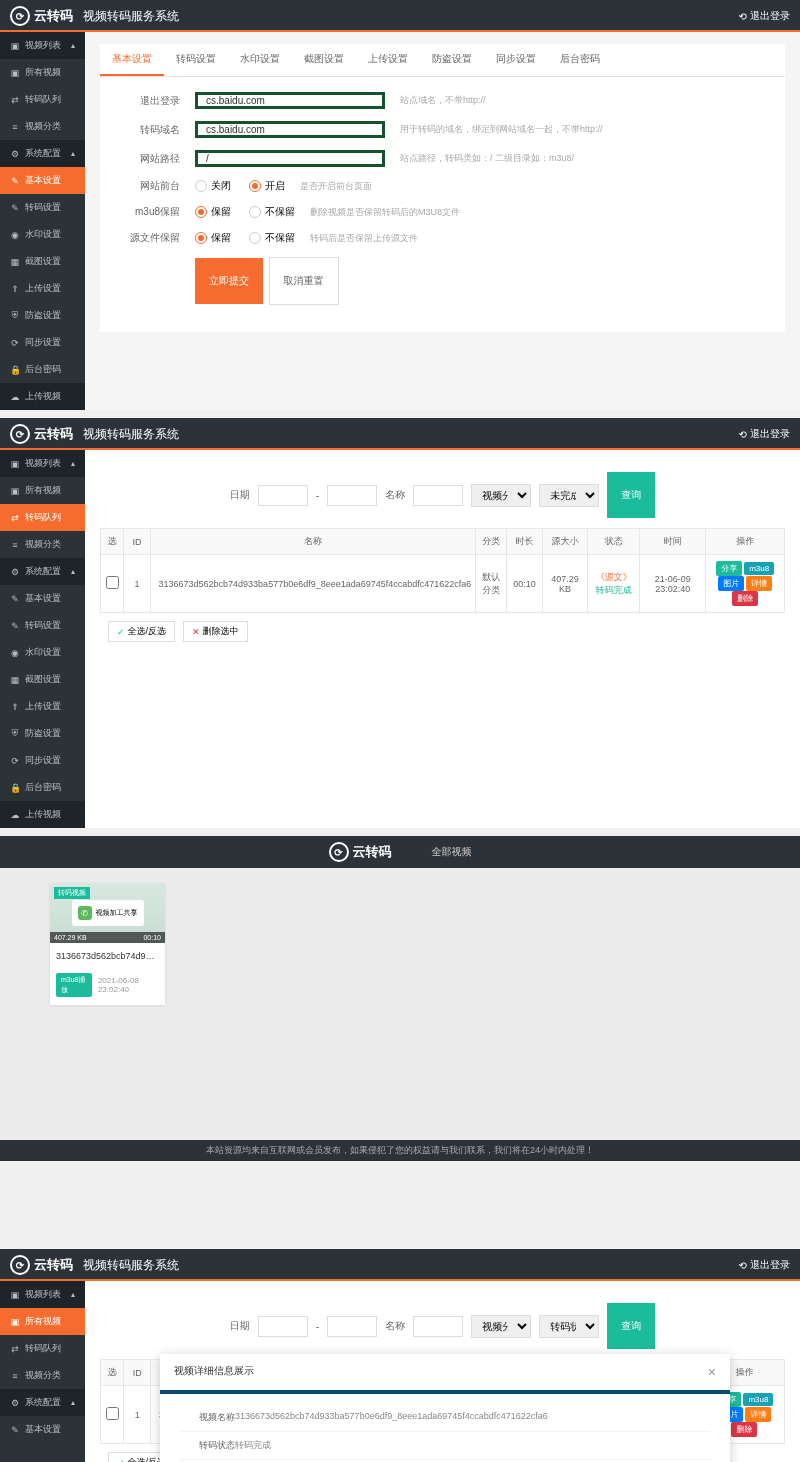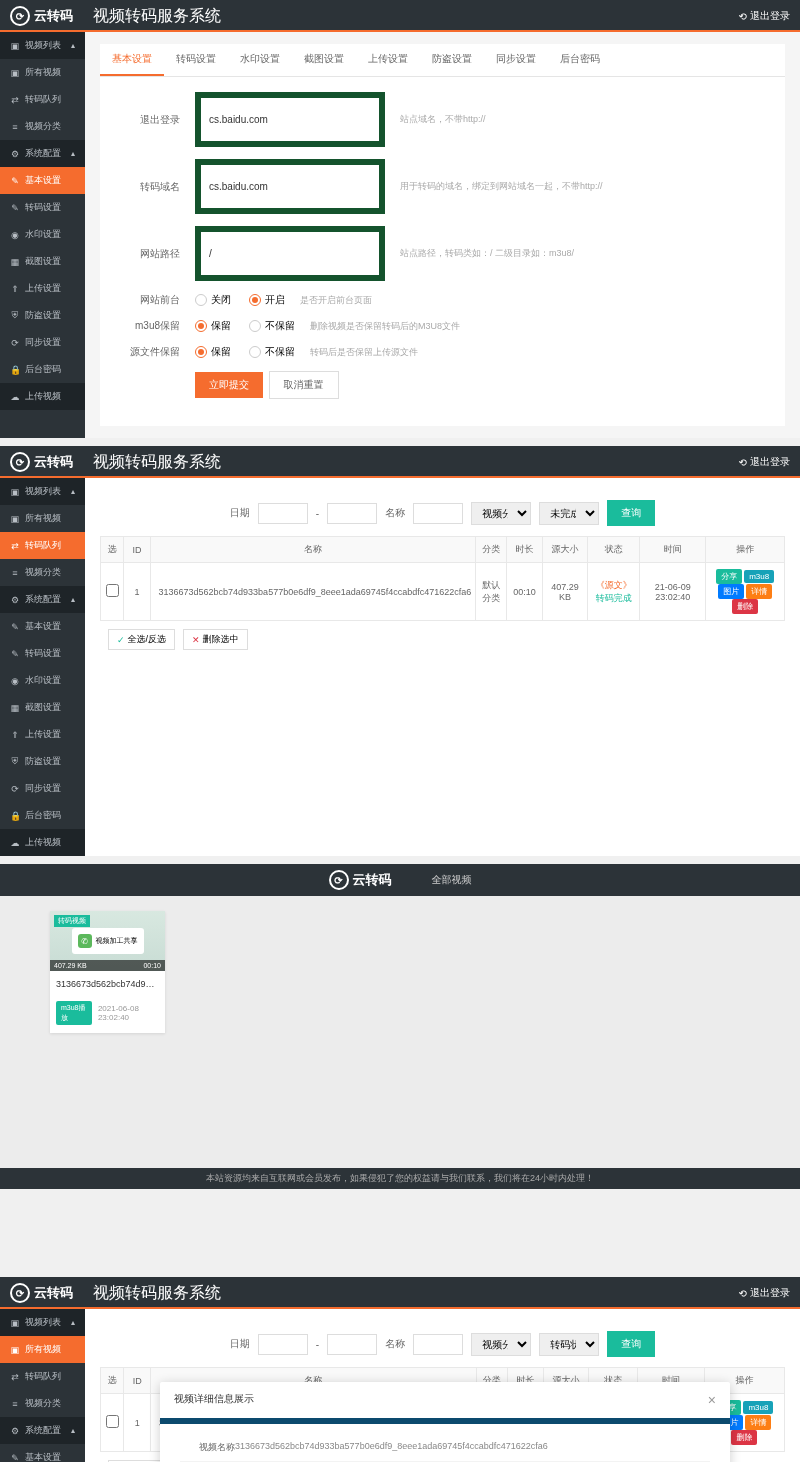--- a/index.html
+++ b/index.html
@@ -2,44 +2,44 @@
 <html><head>
 <meta charset="utf-8">
 <style>
 *{margin:0;padding:0;box-sizing:border-box;font-family:Arial,"Microsoft YaHei",sans-serif}
 body{background:#f0f0f0}
 .panel{background:#fff;margin-bottom:8px;overflow:hidden}
 .header{background:#2c3338;color:#fff;height:32px;display:flex;align-items:center;padding:0 10px;position:relative}
 .header::before{content:"";position:absolute;bottom:0;left:0;right:0;height:2px;background:#f56c2e}
 .logo{display:flex;align-items:center;gap:4px;font-size:13px;font-weight:bold}
 .logo-icon{width:20px;height:20px;border:2px solid #fff;border-radius:50%;display:flex;align-items:center;justify-content:center;font-size:10px}
-.app-title{margin-left:20px;font-size:16px}
+.app-title{margin-left:10px;font-size:12px}
 .logout{margin-left:auto;font-size:10px;display:flex;align-items:center;gap:3px}
 .body-wrap{display:flex;min-height:320px}
 .sidebar{width:85px;background:#2c3338;color:#b8bec4;font-size:9px}
 .sidebar-item{padding:7px 10px;display:flex;align-items:center;gap:5px;cursor:pointer;position:relative}
 .sidebar-item.section{background:#1e2428}
 .sidebar-item.active{background:#f56c2e;color:#fff}
 .sidebar-item .arrow{margin-left:auto;font-size:8px}
 .sb-icon{width:10px;display:inline-block;text-align:center}
 .main{flex:1;padding:12px 15px;background:#f5f5f5}
 .tabs{display:flex;border-bottom:1px solid #e5e5e5;background:#fff;font-size:10px}
 .tab{padding:8px 12px;color:#666;cursor:pointer}
 .tab.active{color:#f56c2e;border-bottom:2px solid #f56c2e}
 .form{background:#fff;padding:15px 20px}
 .form-row{display:flex;align-items:center;margin-bottom:12px;font-size:10px}
 .form-label{width:60px;text-align:right;color:#666;margin-right:15px}
-.form-input{width:190px;padding:16px 8px;border:6px solid #14532d;font-size:10px;color:#333}
+.form-input{width:190px;padding:0 8px;border:3px solid #14532d;font-size:10px;color:#333}
 .form-hint{margin-left:15px;color:#aaa;font-size:9px}
 .radio-group{display:flex;gap:18px;align-items:center}
 .radio-opt{display:flex;align-items:center;gap:4px}
 .radio-dot{width:12px;height:12px;border:1px solid #ccc;border-radius:50%;display:flex;align-items:center;justify-content:center}
 .radio-dot.checked{border-color:#f56c2e}
 .radio-dot.checked::after{content:"";width:6px;height:6px;background:#f56c2e;border-radius:50%}
-.btn{padding:6px 14px;font-size:10px;border:none;cursor:pointer}
+.btn{padding:16px 14px;font-size:10px;border:none;cursor:pointer}
 .btn-primary{background:#f56c2e;color:#fff}
 .btn-default{background:#fff;border:1px solid #ddd;color:#666}
 .btn-green{background:#1abc9c;color:#fff}
 .filter-bar{display:flex;align-items:center;justify-content:center;gap:8px;padding:10px;font-size:10px;color:#666}
 .filter-bar input,.filter-bar select{padding:4px 6px;border:1px solid #ddd;font-size:10px}
 .filter-bar input{width:50px}
 .filter-bar select{width:60px}
 .table{width:100%;border-collapse:collapse;font-size:9px;background:#fff}
 .table th,.table td{border:1px solid #e8e8e8;padding:6px 4px;text-align:center;color:#666}
 .table th{background:#f9f9f9;font-weight:normal}
@@ -61,21 +61,21 @@
 .card-badge{position:absolute;top:4px;left:4px;background:#1abc9c;color:#fff;font-size:7px;padding:1px 4px}
 .card-overlay{position:absolute;bottom:0;left:0;right:0;background:rgba(0,0,0,.6);color:#fff;font-size:7px;padding:2px 4px;display:flex;justify-content:space-between}
 .card-center{background:#fff;padding:6px;border-radius:3px;display:flex;align-items:center;gap:4px;font-size:7px}
 .card-center-icon{width:14px;height:14px;background:#5cb85c;border-radius:3px;color:#fff;display:flex;align-items:center;justify-content:center;font-size:8px}
 .card-title{font-size:9px;color:#333;padding:8px 6px;white-space:nowrap;overflow:hidden;text-overflow:ellipsis}
 .card-meta{padding:4px 6px 8px;display:flex;align-items:center;gap:6px}
 .card-tag{background:#1abc9c;color:#fff;font-size:7px;padding:2px 5px;border-radius:2px}
 .card-date{font-size:8px;color:#999}
 .gallery-footer{background:#2c3338;color:#aaa;text-align:center;padding:4px;font-size:9px}
 .modal{position:absolute;background:#fff;box-shadow:0 2px 12px rgba(0,0,0,.2);left:160px;right:70px;top:105px;border-radius:2px}
-.modal-header{padding:10px 14px;border-bottom:6px solid #0c4a6e;display:flex;justify-content:space-between;font-size:10px;color:#333}
+.modal-header{padding:10px 14px;border-bottom:4px solid #0c4a6e;display:flex;justify-content:space-between;font-size:10px;color:#333}
 .modal-close{cursor:pointer;color:#999;font-size:14px}
 .modal-body{padding:10px 20px}
 .modal-row{display:flex;padding:7px 0;border-bottom:1px solid #f3f3f3;font-size:9px}
 .modal-label{width:55px;color:#666;text-align:right}
 .modal-value{color:#888;flex:1}
 .panel4{position:relative}
 </style>
 </head>
 <body>
 

